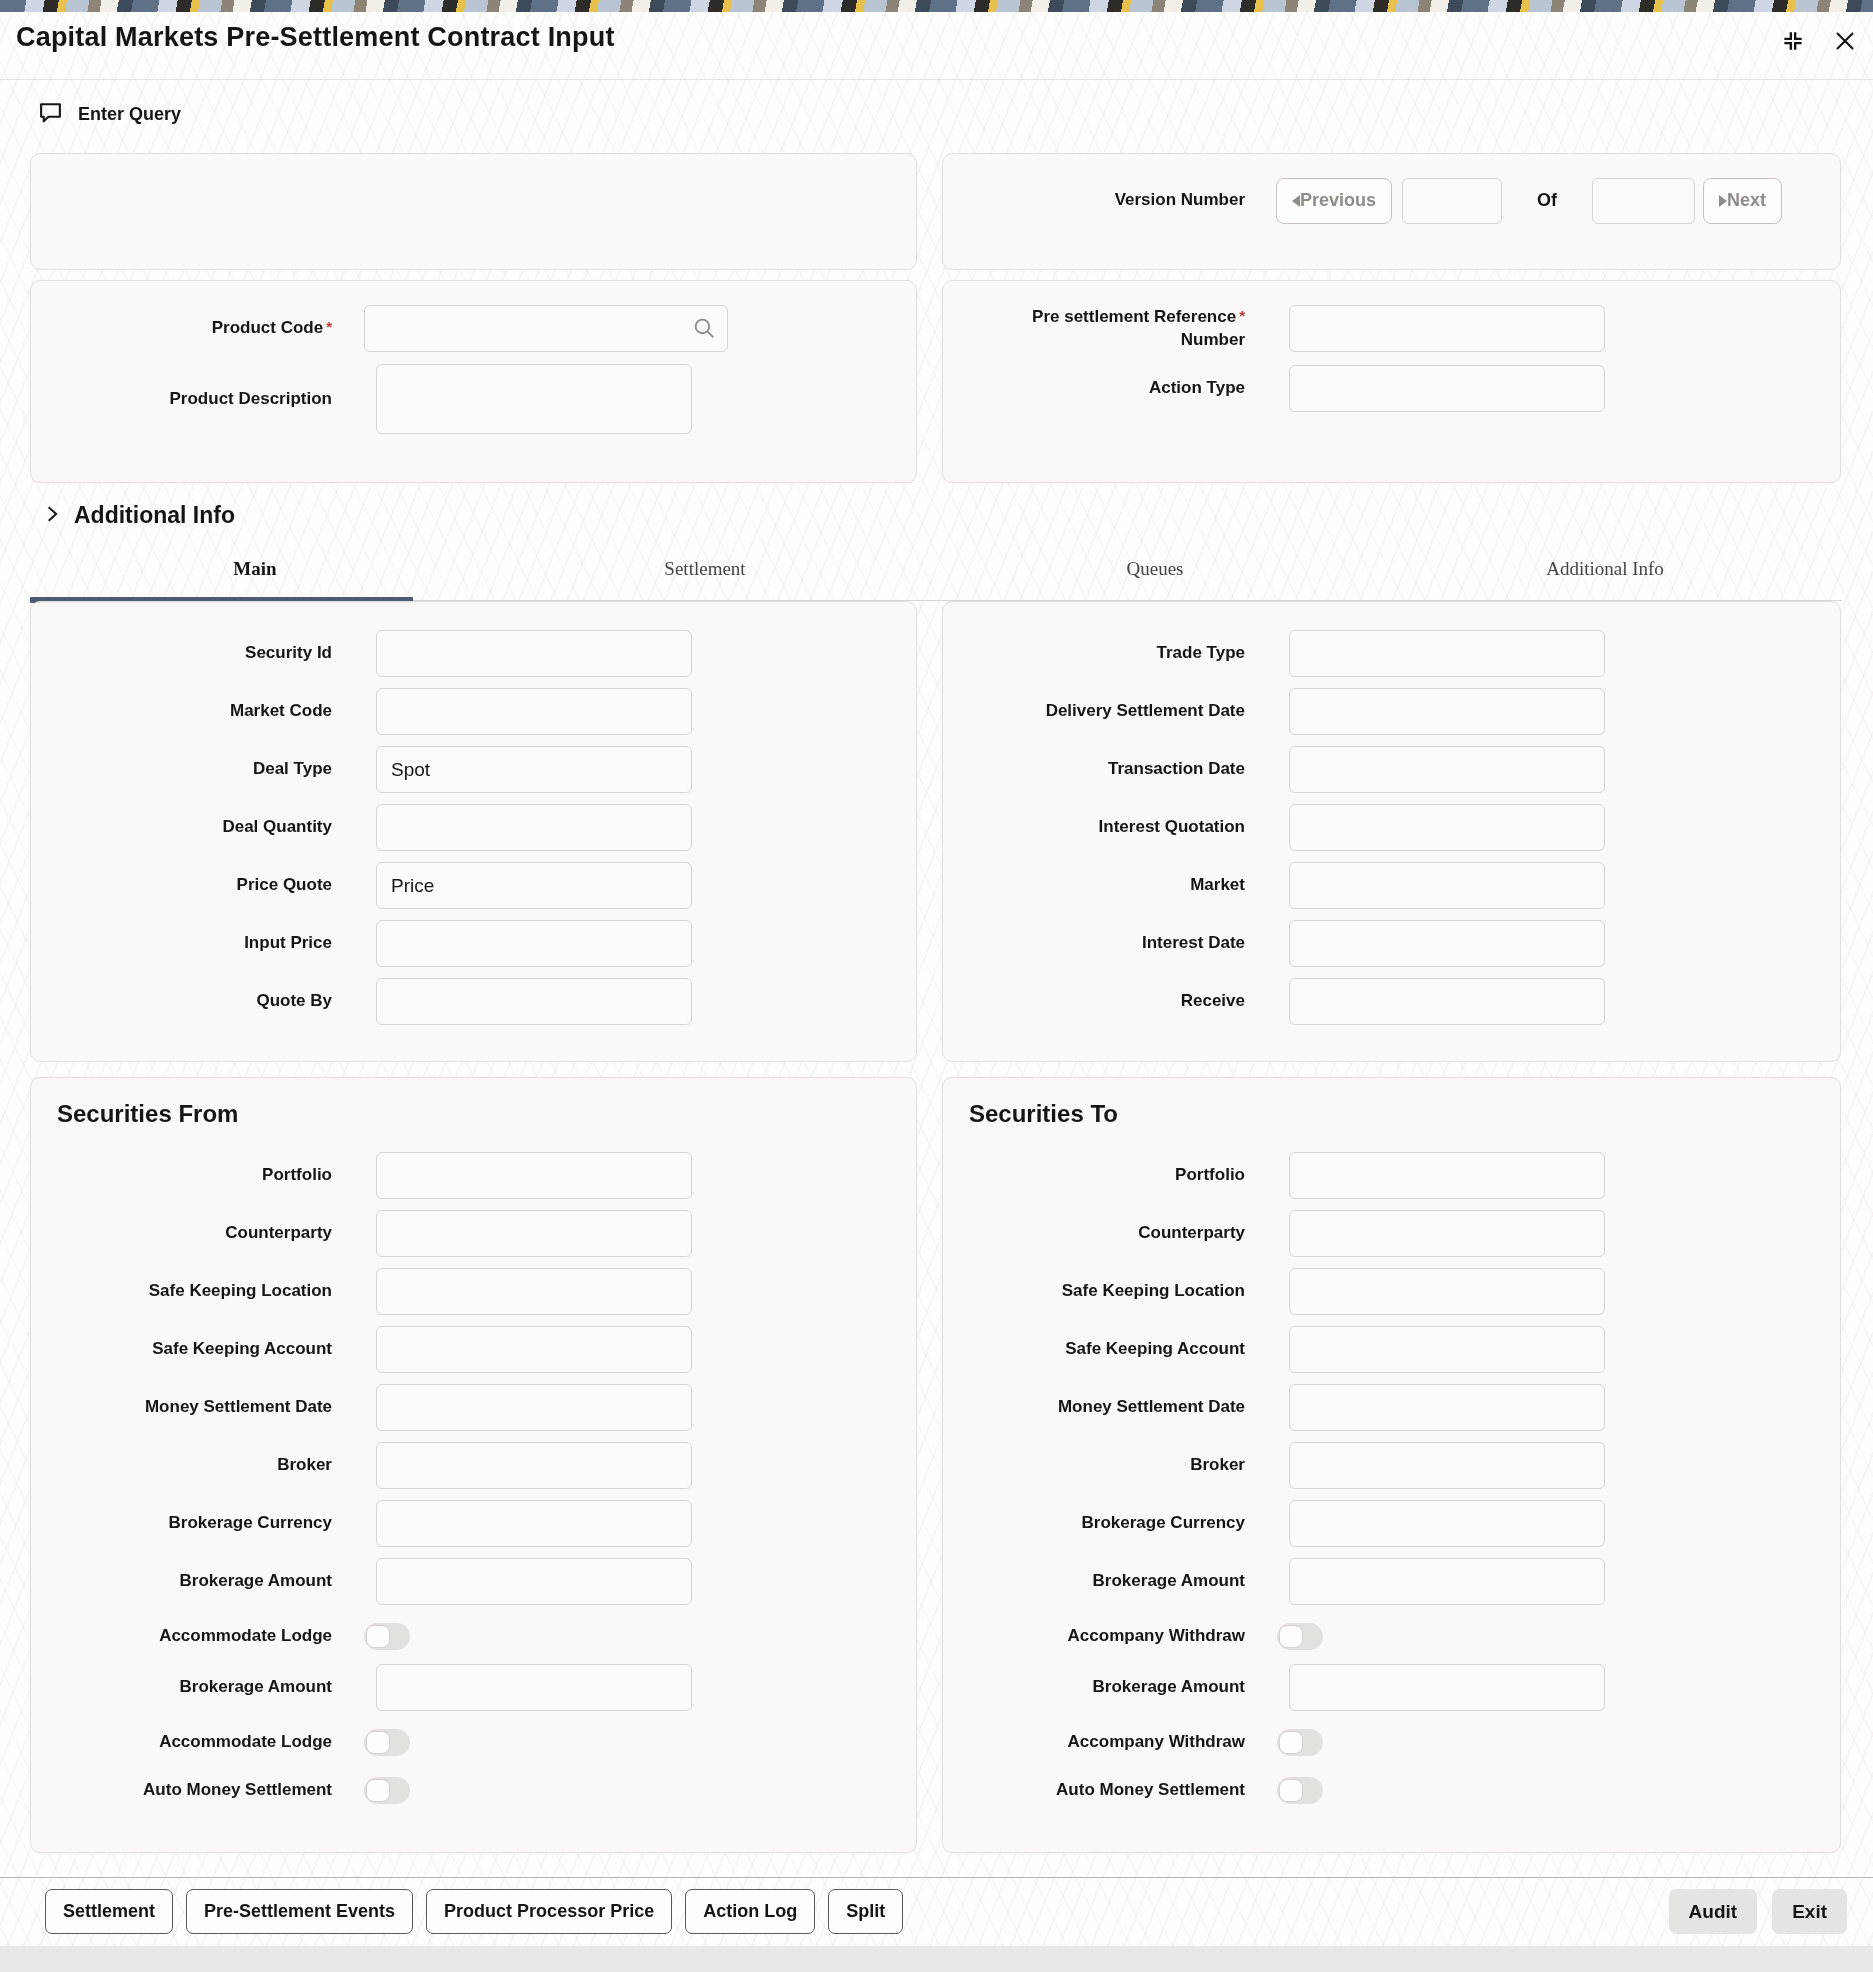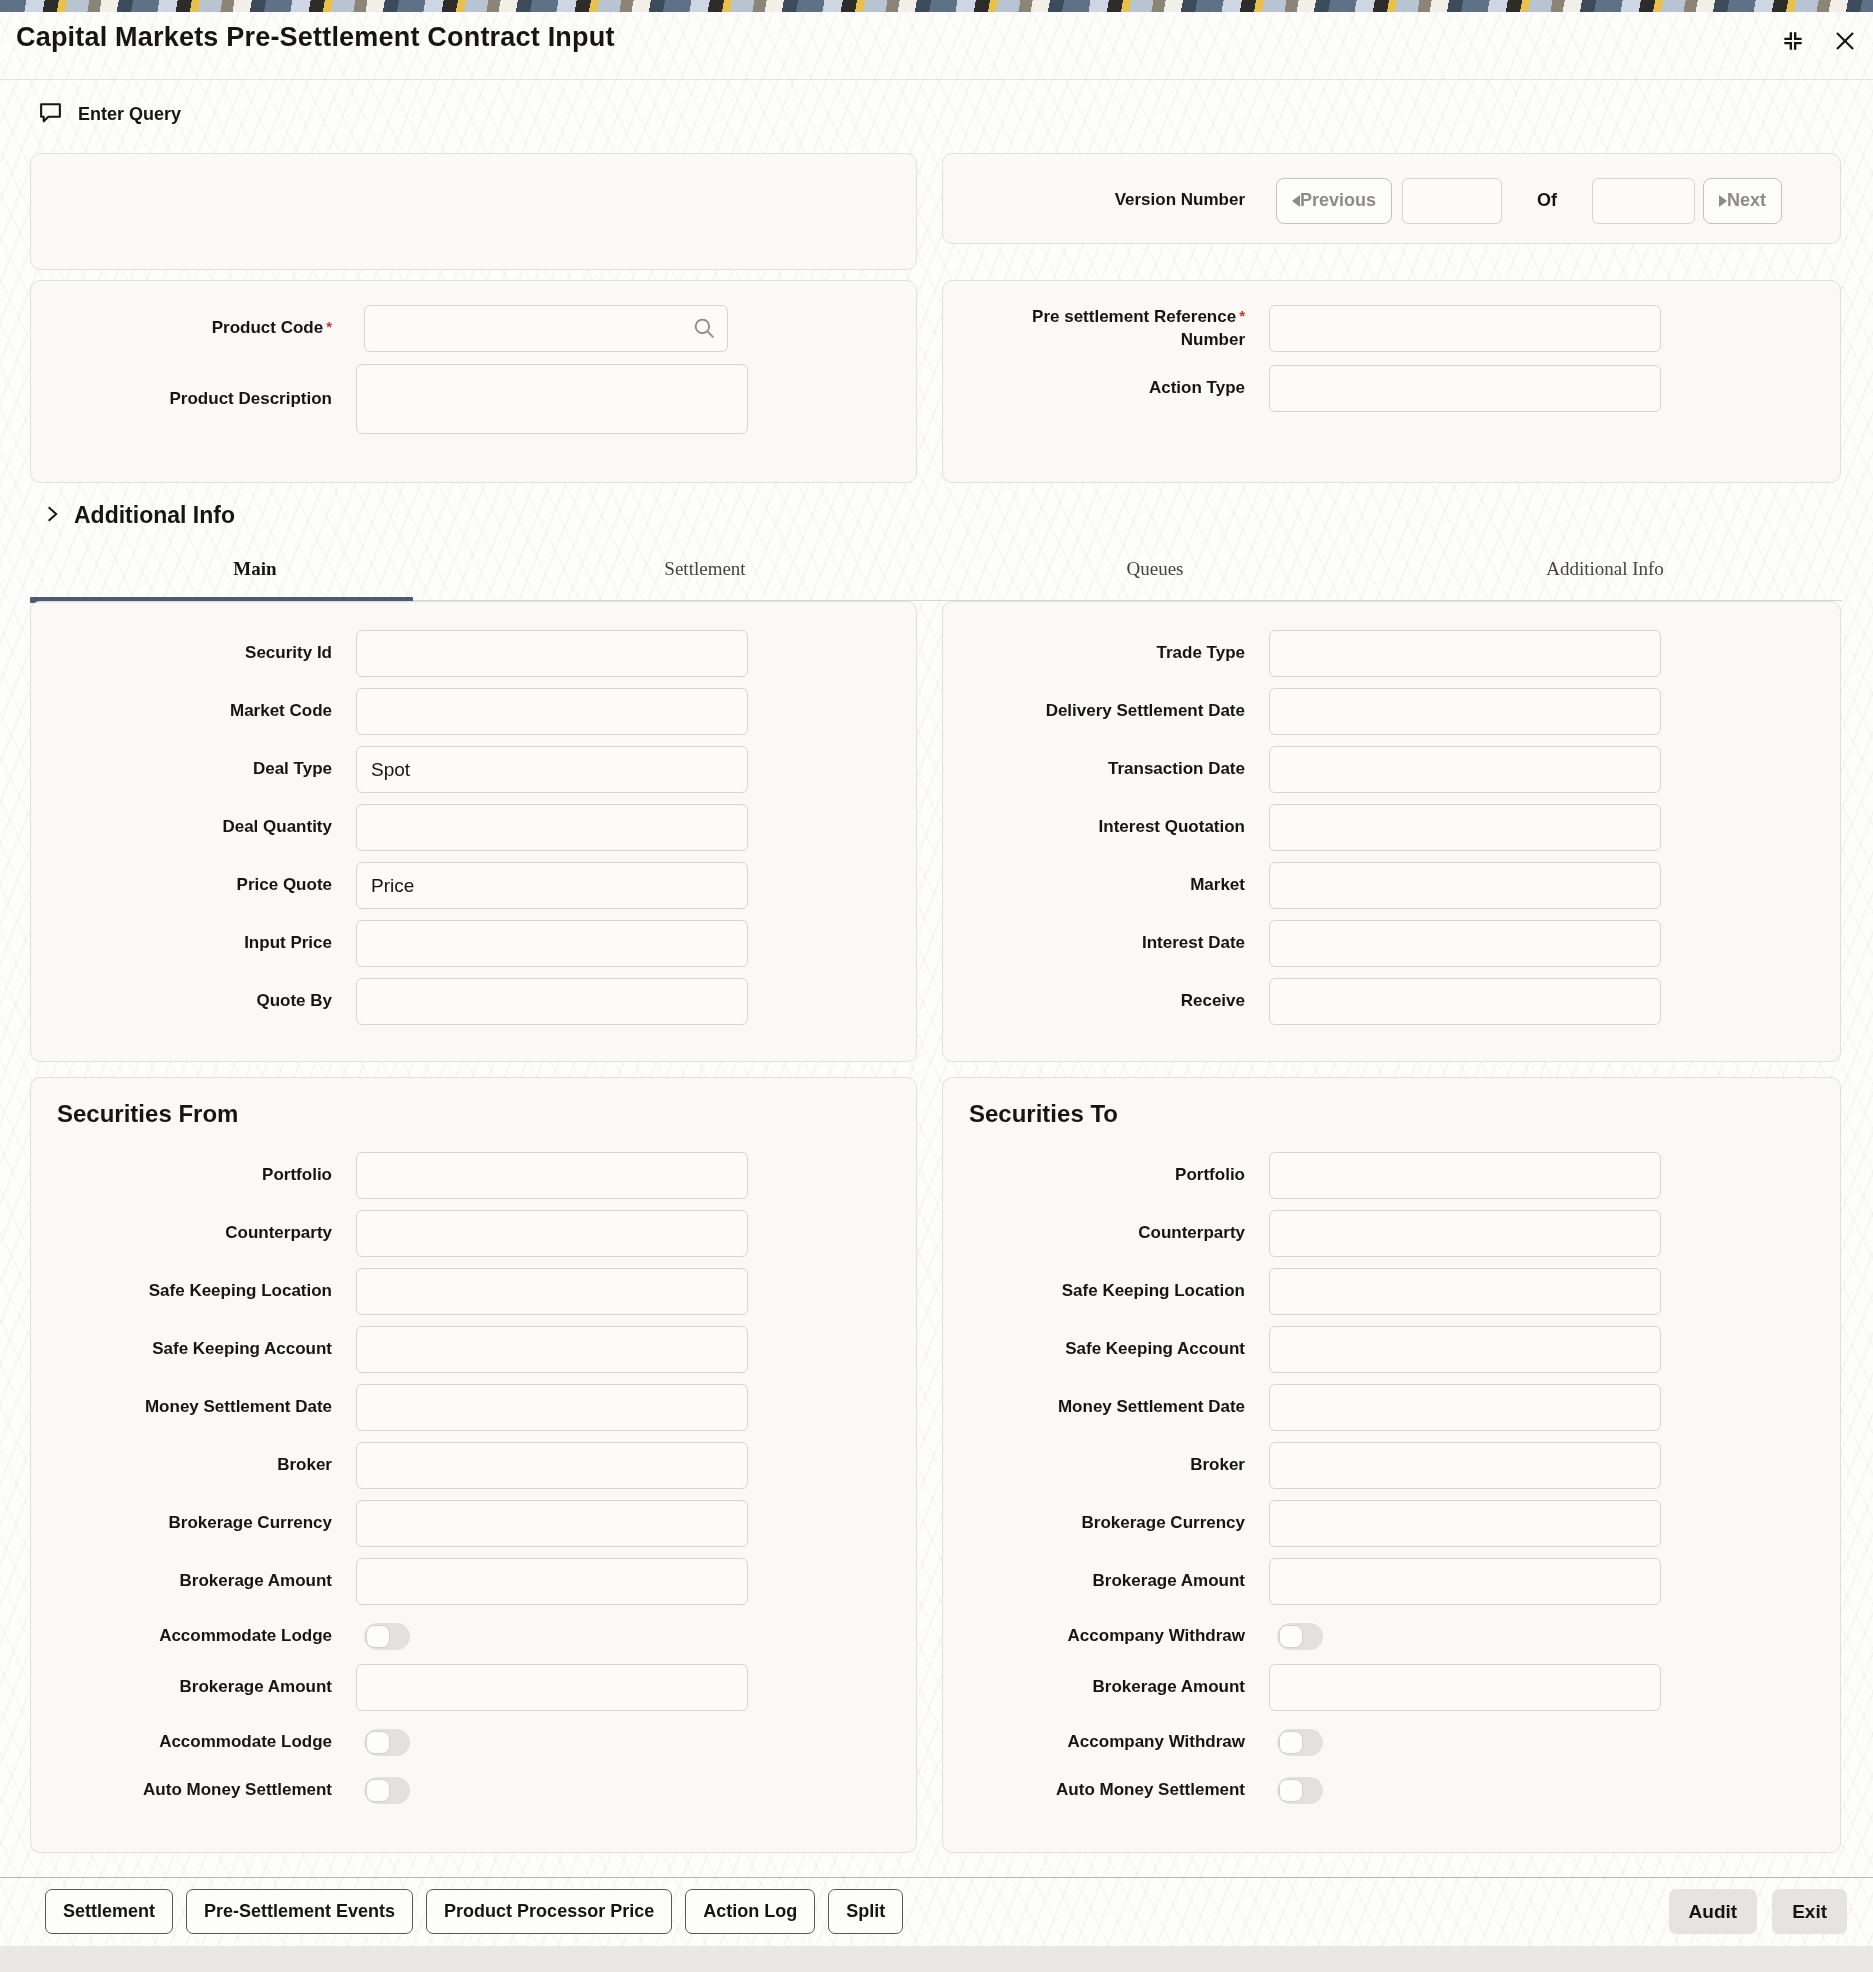--- a/index.html
+++ b/index.html
@@ -31,21 +31,21 @@
 
   .panel {
     position:absolute; background:rgba(250,249,248,.94);
     border:1px solid #e3e0dc; border-radius:10px;
   }
   .frow { display:flex; align-items:center; height:47px; margin-bottom:11px; }
   .frow.trow { height:40px; margin-bottom:8px; }
   .flabel { width:301px; flex:none; text-align:right; font-size:17px; font-weight:600; color:#161513; line-height:1.3; }
   .rpanel .flabel { width:302px; }
   .ctl {
-    margin-left:24px; width:392px; height:47px; flex:none;
+    margin-left:44px; width:316px; height:47px; flex:none;
     border:1px solid #d8d4d0; border-radius:6px; background:#fcfbfa;
     font-family:"Liberation Sans", sans-serif; font-size:19px; color:#161513; padding:0 14px; outline:none;
   }
   textarea.ctl { height:70px; padding-top:10px; resize:none; }
   .req { color:#c13832; font-size:15px; font-weight:bold; vertical-align:top; margin-left:3px; }
   .lov { position:relative; margin-left:32px; width:364px; flex:none; }
   .lov .ctl { margin-left:0; width:100%; }
   .lov .mag { position:absolute; right:11px; top:11px; cursor:pointer; }
 
   
@@ -132,21 +132,21 @@
     <span>
       <svg width="25" height="25" viewBox="0 0 24 24" fill="none" stroke="#161513" stroke-width="2" stroke-linejoin="round">
         <path d="M3 4 H21 V16 H10 L5.5 20.5 V16 H3 Z"></path>
       </svg>
     </span>
     <span class="eq-label">Enter Query</span>
   </div>
 
   <div class="panel" style="left:30px; top:153px; width:887px; height:117px;"></div>
 
-  <div class="panel rpanel" style="left:942px; top:153px; width:899px; height:91px; padding-top:23px;">
+  <div class="panel rpanel" style="left:942px; top:153px; width:899px; height:117px; padding-top:23px;">
     <div class="frow">
       <span class="flabel">Version Number</span>
       <button class="vbtn" style="margin-left:31px;">
         <span class="tri-l"></span>
         <span>Previous</span>
       </button>
       <input class="vinput" style="margin-left: 10px;" value="">
       <span class="of-label" style="margin-left:35px;">Of</span>
       <input class="vinput" style="margin-left: 35px; width: 103px;" value="">
       <button class="vbtn" style="margin-left:8px;">

